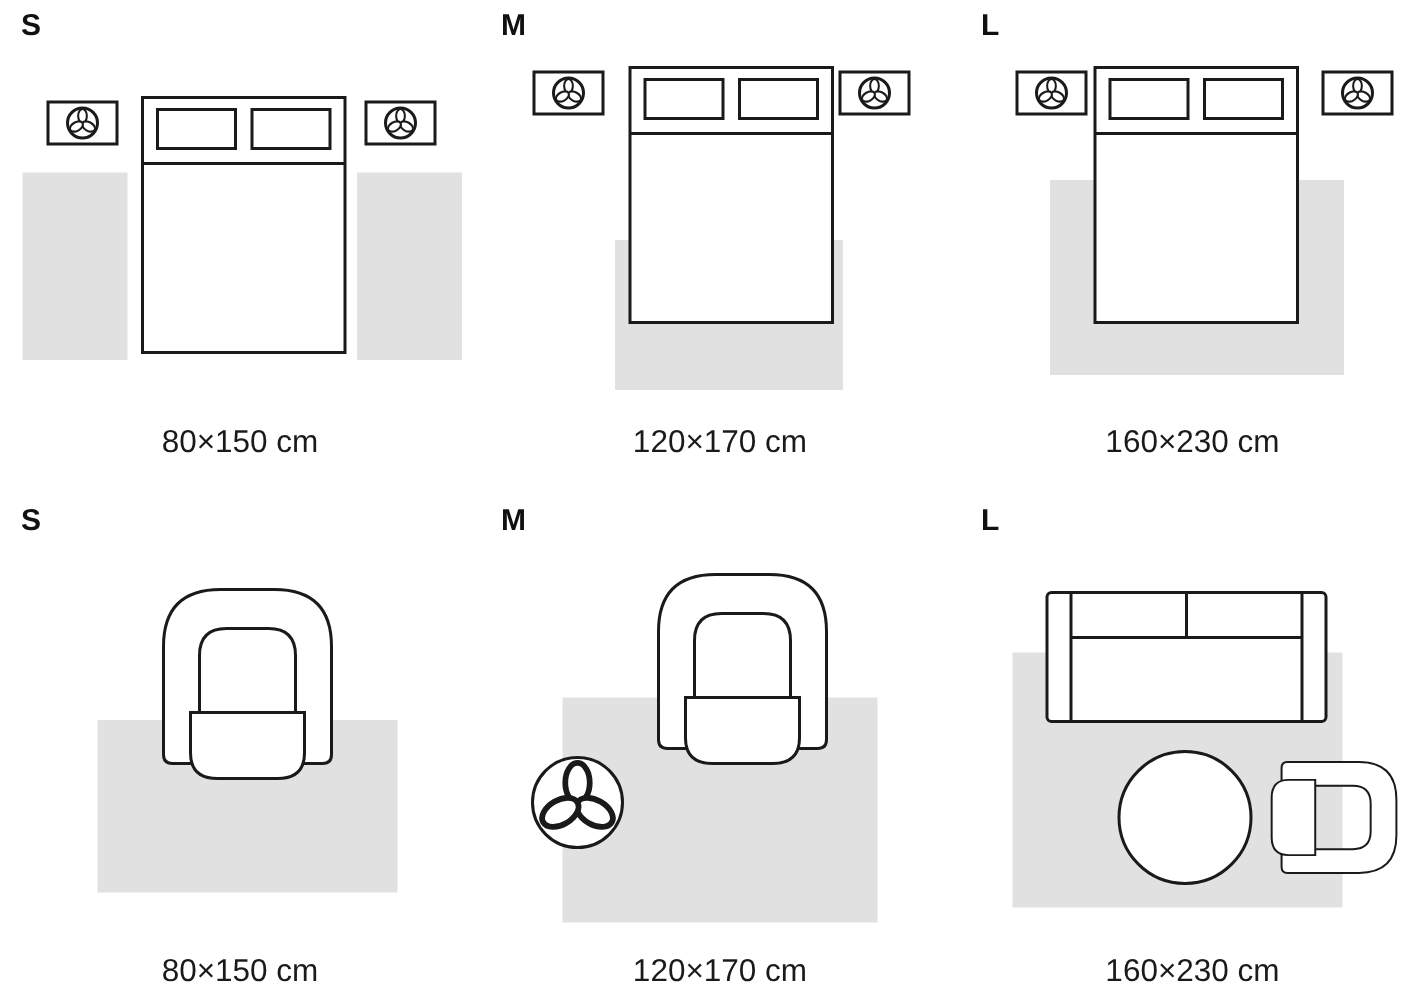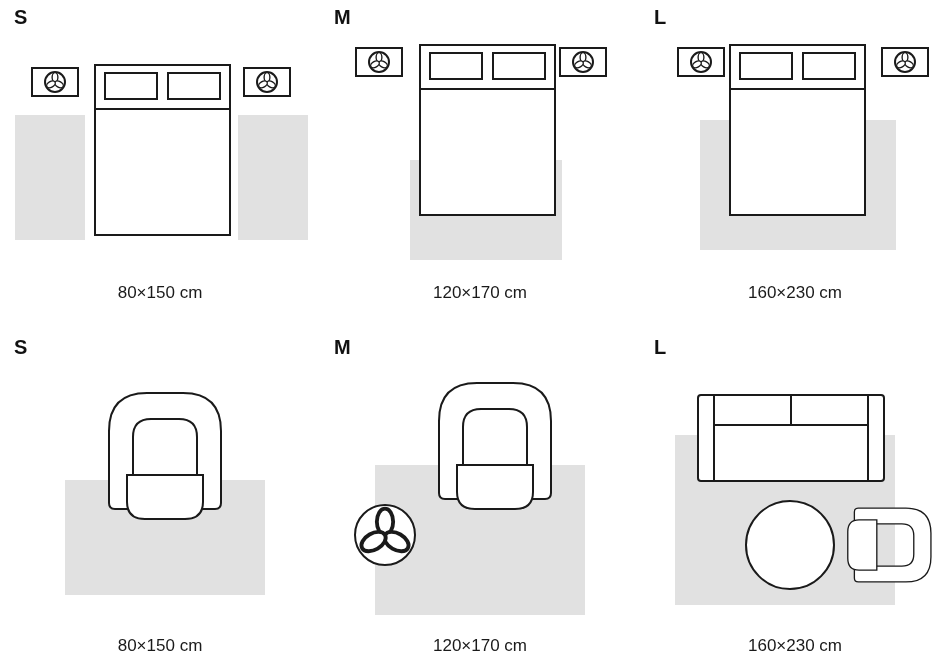--- a/index.html
+++ b/index.html
@@ -1,21 +1,21 @@
 <!DOCTYPE html>
 <html style="--line: #1a1a1a; --rug: #e1e1e1;"><head>
 <meta charset="utf-8">
 <style>
   *{margin:0;padding:0;box-sizing:border-box}
   html,body{background:#fff}
   body{font-family:"Liberation Sans",sans-serif;color:#1a1a1a}
   .canvas{position:relative;width:950px;height:670px;background:#fff;overflow:hidden}
   .cell{position:absolute}
   .size-label{position:absolute;left:14px;top:6px;font-size:20px;font-weight:700;color:#111;letter-spacing:.5px}
-  .caption{position:absolute;left:0;width:100%;text-align:center;font-size:17px;color:#1a1a1a}
+  .caption{position:absolute;left:0;width:100%;text-align:center;font-size:21px;color:#1a1a1a}
   .cap-r1{top:283px}
   .cap-r2{top:306px}
   .cell svg{position:absolute;left:0;top:0;overflow:visible}
   .ln{stroke:var(--line,#1a1a1a);stroke-width:2;fill:#fff}
   .lnn{stroke:var(--line,#1a1a1a);stroke-width:2;fill:none}
   .leaf{stroke:var(--line,#1a1a1a);stroke-width:1.6;fill:#fff}
   .rug{fill:var(--rug,#e1e1e1);stroke:none}
 </style>
 </head>
 <body style="background: rgb(255, 255, 255);">

